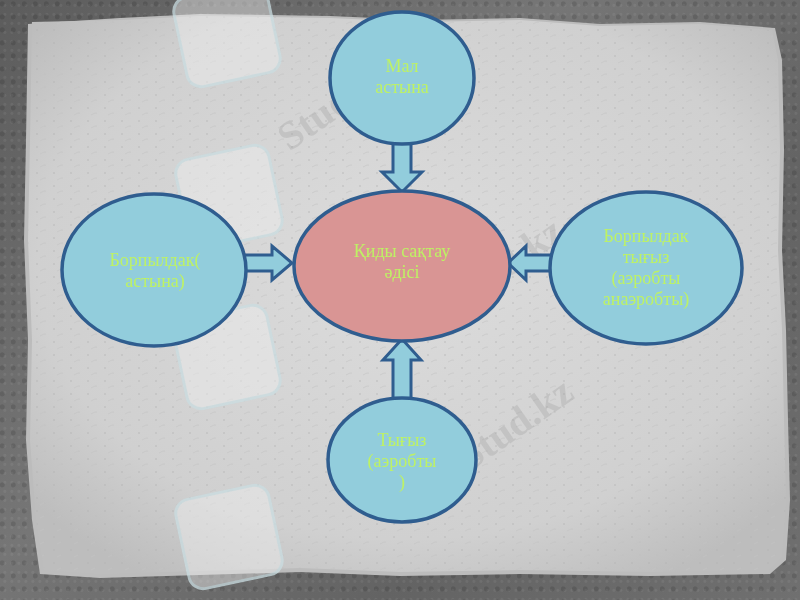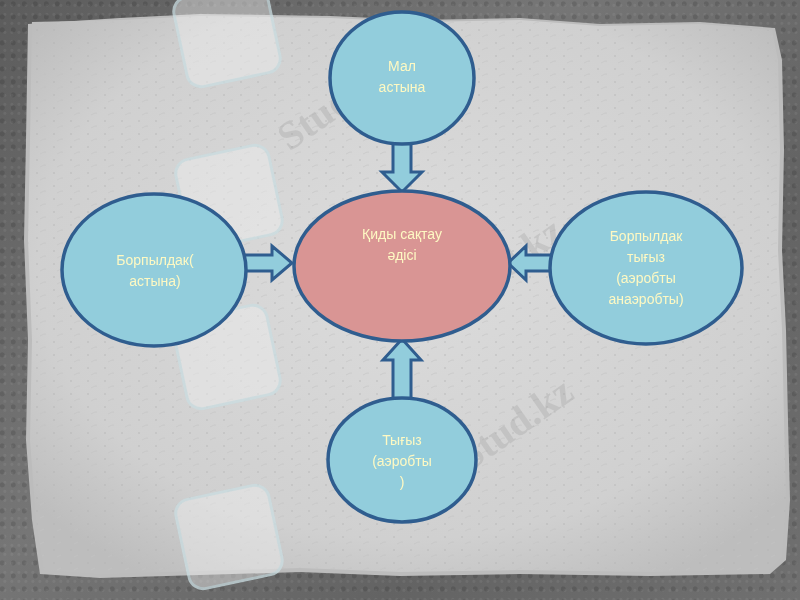--- a/index.html
+++ b/index.html
@@ -25,24 +25,25 @@
       background: rgba(240,240,240,0.45);
       transform: rotate(-12deg);
     }
     .watermark-text {
       position: absolute; color: rgba(150,150,150,0.28);
       font-family: "Liberation Serif", serif; font-weight: bold; font-size: 40px;
       transform: rotate(-35deg); white-space: nowrap; pointer-events: none;
     }
     svg.diagram { position: absolute; left: 0; top: 0; }
     .node-label {
-      position: absolute; color: #fef9c3; text-align: center;
-      font-size: 14px; line-height: 21px;
+      position: absolute; color: #bef264; text-align: center;
+      font-size: 18px; line-height: 21px;
       display: flex; align-items: center; justify-content: center;
       white-space: pre-line;
+      font-family: Liberation Serif, serif;
     }
   </style>
 </head>
 <body>
 
 <div class="backdrop"></div>
 
 <svg class="paper" width="800" height="600" viewBox="0 0 800 600">
   <defs>
     <radialGradient id="pg" cx="50%" cy="45%" r="65%">
@@ -85,21 +86,21 @@
     <path d="M393 402 L411 402 L411 360 L421 360 L402 339 L383 360 L393 360 Z"></path>
   </g>
 
   <ellipse cx="402" cy="78" rx="72" ry="66" fill="#92cddc" stroke="#2f5d8f" stroke-width="3.5"></ellipse>
   <ellipse cx="154" cy="270" rx="92" ry="76" fill="#92cddc" stroke="#2f5d8f" stroke-width="3.5"></ellipse>
   <ellipse cx="646" cy="268" rx="96" ry="76" fill="#92cddc" stroke="#2f5d8f" stroke-width="3.5"></ellipse>
   <ellipse cx="402" cy="460" rx="74" ry="62" fill="#92cddc" stroke="#2f5d8f" stroke-width="3.5"></ellipse>
   <ellipse cx="402" cy="266" rx="108" ry="75" fill="#d99594" stroke="#2f5d8f" stroke-width="3.5"></ellipse>
 </svg>
 
-<div class="node-label" style="left:300px; top:217px; width:204px; height:56px;">Қиды сақтау
+<div class="node-label" style="left:300px; top:234px; width:204px; height:56px;">Қиды сақтау
 әдісі</div>
 <div class="node-label" style="left:330px; top:52px; width:144px; height:50px;">Мал
 астына</div>
 <div class="node-label" style="left:70px; top:246px; width:170px; height:50px;">Борпылдак(
 астына)</div>
 <div class="node-label" style="left:556px; top:222px; width:180px; height:92px;">Борпылдак
 тығыз
 (аэробты
 анаэробты)</div>
 <div class="node-label" style="left:332px; top:426px; width:140px; height:70px;">Тығыз

